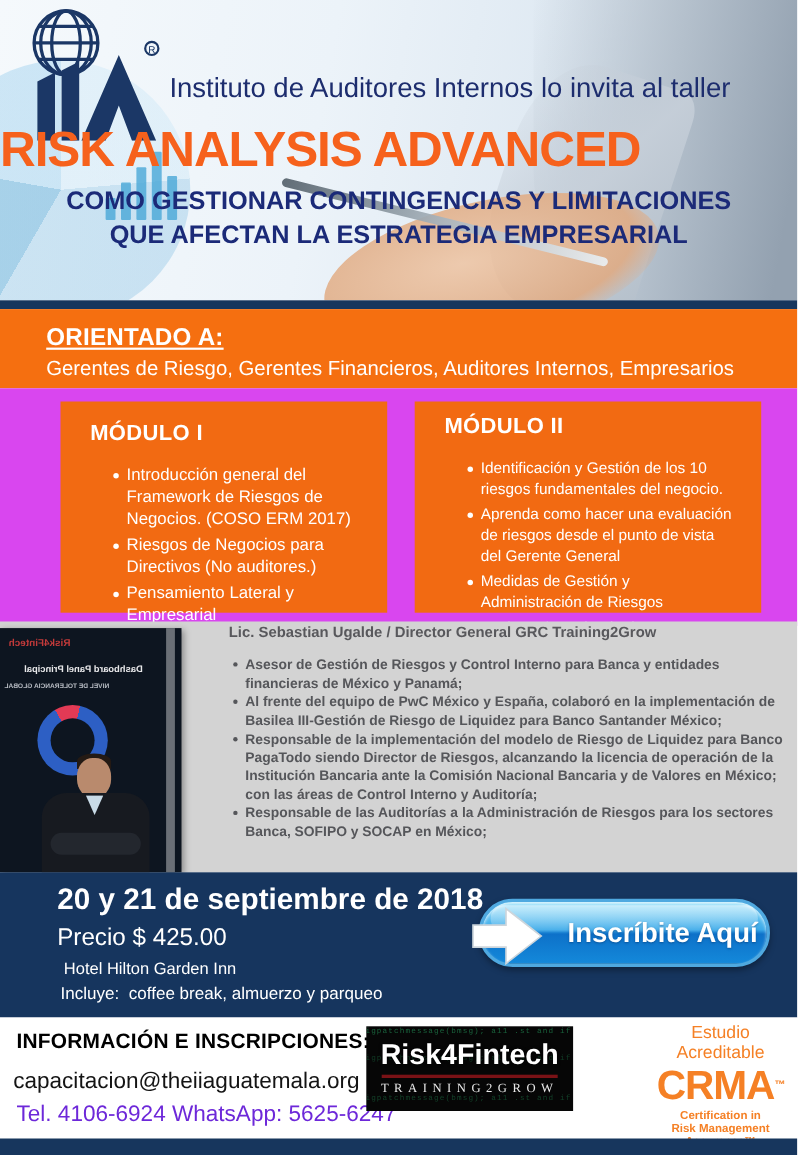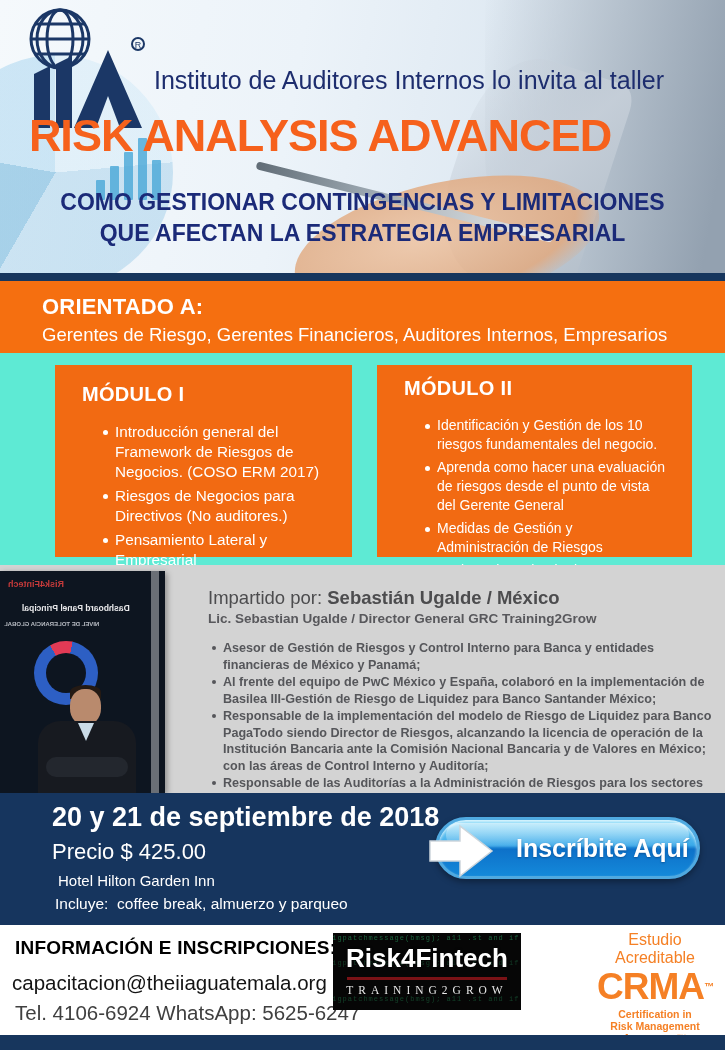--- a/index.html
+++ b/index.html
@@ -21,32 +21,32 @@
       rgba(196,228,246,.65) 150deg 235deg,rgba(110,180,222,.55) 235deg 360deg);}
   .barchart{position:absolute;left:96px;top:138px;display:flex;align-items:flex-end;gap:5px;opacity:.8;}
   .barchart i{display:block;width:9px;background:#49a8d8;border-radius:1px;}
   .hand{position:absolute;left:292px;top:182px;width:310px;height:125px;border-radius:50%;opacity:.9;
     background:radial-gradient(ellipse at 42% 42%,#eec6a6 0%,#dfab84 62%,rgba(223,171,132,0) 78%);
     transform:rotate(-12deg);}
   .pen{position:absolute;left:252px;top:198px;width:305px;height:8px;border-radius:4px;opacity:.92;
     background:linear-gradient(90deg,#55616b,#a9b5be 50%,#eaf0f4);transform:rotate(14deg);}
   .iia-logo{position:absolute;left:16px;top:6px;width:130px;height:122px;}
   .invite{position:absolute;left:154px;top:66px;width:560px;font-size:25px;color:#1d2d6e;z-index:5;}
-  .risk-title{position:absolute;left:0;top:110px;width:640px;text-align:center;font-size:45px;font-weight:800;
+  .risk-title{position:absolute;left:0;top:110px;width:640px;text-align:left;font-size:45px;font-weight:800;
     letter-spacing:-1px;color:#f6611c;z-index:5;}
-  .hero-sub{position:absolute;left:0;top:187px;width:725px;text-align:center;font-size:23px;font-weight:700;
+  .hero-sub{position:absolute;left:0;top:167px;width:725px;text-align:center;font-size:23px;font-weight:700;
     color:#1b2a78;line-height:31px;z-index:5;}
   
   .divider{position:absolute;left:0;top:273px;width:725px;height:8px;background:#17365d;}
   
   .oriented{position:absolute;left:0;top:281px;width:725px;height:72px;background:#f56f10;color:#ffffff;}
-  .oriented h2{margin:13px 0 4px 42px;font-size:22px;font-weight:700;letter-spacing:.2px;}
+  .oriented h2{margin:13px 0 4px 42px;font-size:22px;font-weight:700;letter-spacing:.2px;text-decoration:underline;}
   .oriented p{margin:0 0 0 42px;font-size:18.5px;font-weight:400;}
   
-  .modules{position:absolute;left:0;top:353px;width:725px;height:216px;background:#5eead4;}
+  .modules{position:absolute;left:0;top:353px;width:725px;height:216px;background:#d946ef;}
   .module{position:absolute;top:12px;height:192px;background:#f26a12;color:#ffffff;box-sizing:border-box;}
   .module.m1{left:55px;width:297px;}
   .module.m2{left:377px;width:315px;}
   .module h3{margin:18px 0 10px 27px;font-size:20px;font-weight:700;letter-spacing:.3px;}
   .module ul{margin:16px;padding:0 10px 0 32px;list-style:none;}
   .module li{position:relative;padding-left:12px;margin-bottom:4px;line-height:20px;}
   .module li::before{content:"";position:absolute;left:0;top:8px;width:5px;height:5px;border-radius:50%;background:#ffffff;}
   .module.m1 li{font-size:15.3px;}
   .module.m2 li{font-size:14px;line-height:19px;}
   .module.m2 h3{margin-top:12px;}
@@ -88,21 +88,21 @@
     box-sizing:border-box;}
   .cta::before{content:"";position:absolute;left:8px;top:3px;right:8px;height:24px;border-radius:14px;
     background:linear-gradient(180deg,rgba(255,255,255,.55),rgba(255,255,255,.05));}
   .cta-label{position:absolute;left:78px;top:14px;font-size:25px;font-weight:700;color:#ffffff;
     text-shadow:0 1px 2px rgba(0,40,90,.45);white-space:nowrap;}
   .cta-arrow{position:absolute;left:-14px;top:2px;}
   
   .footer{position:absolute;left:0;top:925px;width:725px;height:110px;background:#ffffff;color:#111111;}
   .ft-head{position:absolute;left:15px;top:12px;font-size:19px;font-weight:700;letter-spacing:.2px;color:#000000;}
   .ft-email{position:absolute;left:12px;top:46px;font-size:20.5px;color:#141414;}
-  .ft-phone{position:absolute;left:15px;top:76px;font-size:20.5px;color:#404040;}
+  .ft-phone{position:absolute;left:15px;top:76px;font-size:20.5px;color:#6d28d9;}
   .r4f{position:absolute;left:333px;top:8px;width:188px;height:77px;background:#060606;overflow:hidden;
     text-align:center;}
   .r4f .code{position:absolute;width:200%;left:-6px;color:#1f7a4a;font-family:"Liberation Mono",monospace;
     font-size:7px;letter-spacing:1px;opacity:.8;text-align:left;}
   .r4f .c1{top:1px;} .r4f .c2{top:26px;opacity:.45;} .r4f .c3{top:62px;opacity:.5;}
   .r4f-name{position:relative;margin-top:10px;font-size:26px;font-weight:700;color:#ffffff;
     text-shadow:0 0 3px rgba(0,0,0,.9);}
   .r4f-line{position:relative;margin:3px auto 4px auto;width:160px;height:3px;background:#7a1216;}
   .r4f-tag{position:relative;font-size:11.5px;color:#e9e9e9;letter-spacing:5px;font-family:"Liberation Serif",serif;}
   .crma{position:absolute;left:588px;top:6px;width:134px;text-align:center;color:#f58025;}
@@ -197,23 +197,20 @@
       <div class="donut">
         <div class="donut-hole"></div>
       </div>
       <div class="p-hair"></div>
       <div class="p-head"></div>
       <div class="p-body"></div>
       <div class="p-shirt"></div>
       <div class="p-arms"></div>
     </div>
     <div class="sp-text">
-      <div class="sp-head">
-        <span>Impartido por: </span><b>Sebastián Ugalde / México</b>
-      </div>
       <div class="sp-cred">Lic. Sebastian Ugalde / Director General GRC Training2Grow</div>
       <ul class="sp-bio">
         <li>Asesor de Gestión de Riesgos y Control Interno para Banca y entidades financieras de México y Panamá;</li>
         <li>Al frente del equipo de PwC México y España, colaboró en la implementación de Basilea III-Gestión de Riesgo de Liquidez para Banco Santander México;</li>
         <li>Responsable de la implementación del modelo de Riesgo de Liquidez para Banco PagaTodo siendo Director de Riesgos, alcanzando la licencia de operación de la Institución Bancaria ante la Comisión Nacional Bancaria y de Valores en México; con las áreas de Control Interno y Auditoría;</li>
         <li>Responsable de las Auditorías a la Administración de Riesgos para los sectores Banca, SOFIPO y SOCAP en México;</li>
       </ul>
     </div>
   </div>
 

